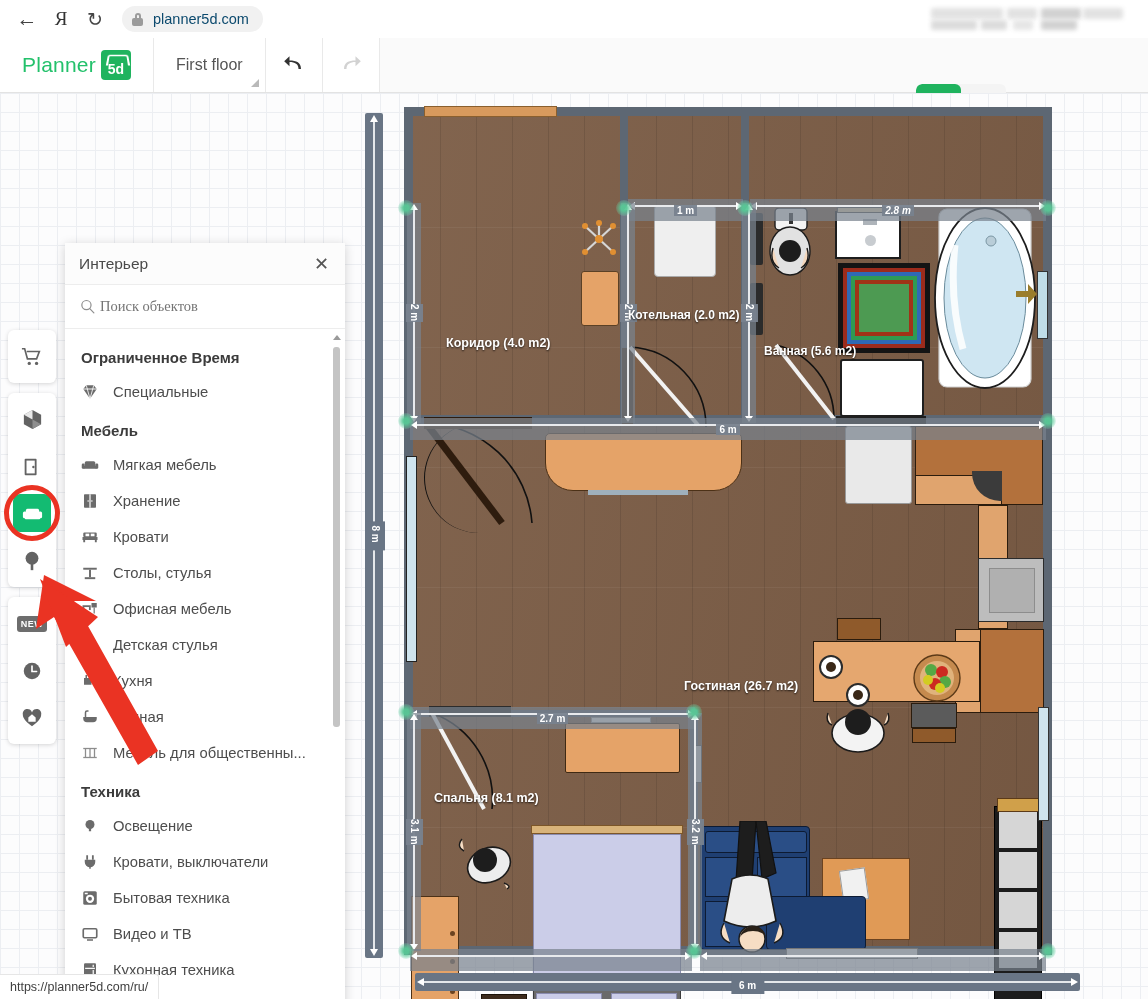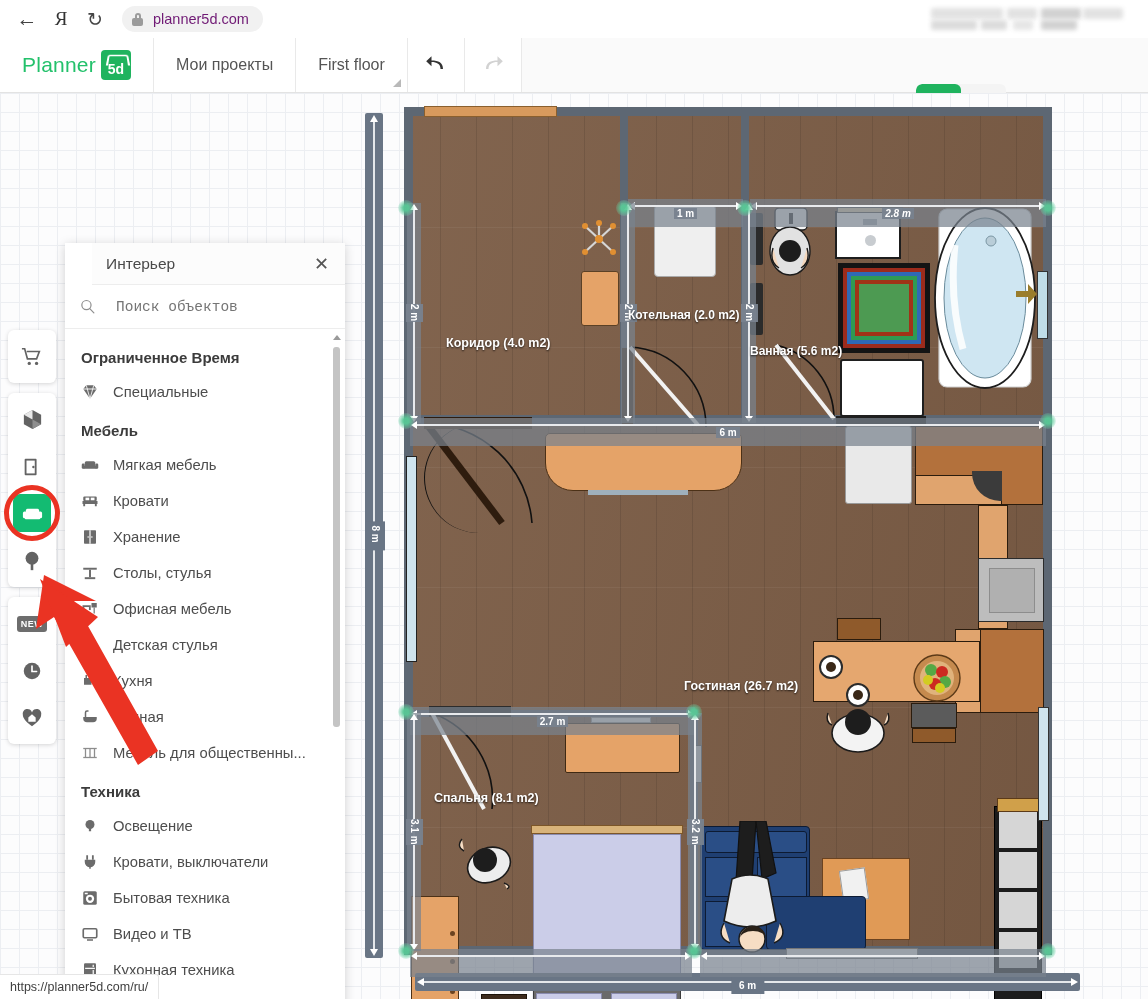--- a/index.html
+++ b/index.html
@@ -26,21 +26,21 @@
     display: flex; align-items: center; padding: 0 14px 0 8px; cursor: text;
   }
   .lock-ic {
     width: 15px; height: 15px; margin-right: 8px; position: relative;
     display:inline-block;
   }
   .lock-ic .body { position:absolute; left:2px; top:6px; width:11px; height:8px;
     background:#9b9b9b; border-radius:2px; }
   .lock-ic .shackle { position:absolute; left:4.5px; top:1px; width:6px; height:7px;
     border:2px solid #9b9b9b; border-bottom:none; border-radius:4px 4px 0 0; }
-  .url-text { font-size: 14.5px; color: #701a75; }
+  .url-text { font-size: 14.5px; color: #0c4a6e; }
   .redacted {
     position: absolute; right: 25px; top: 8px; width: 192px; height: 22px;
   }
   .redacted i { position: absolute; display:block; background:#e2e2e2; border-radius:2px; filter: blur(2.2px); }
 
   
   .topbar {
     position: absolute; left: 0; top: 38px; width: 1148px; height: 55px;
     background: #fafafa; border-bottom: 1px solid #e3e3e3; display: flex; align-items: stretch;
   }
@@ -125,31 +125,31 @@
   .arrow-svg { position:absolute; left: 30px; top: 480px; z-index: 60; pointer-events:none; }
 
   
   .panel {
     position: absolute; left: 65px; top: 150px; width: 280px; height: 788px;
     background: #fff; box-shadow: 0 2px 10px rgba(0,0,0,.18); z-index: 30;
     display: flex; flex-direction: column;
   }
   .panel-head {
     height: 42px; display: flex; align-items: center; padding: 0 14px;
-    border-bottom: 1px solid #ededed; background:#fcfcfc;margin-left:27px;
+    border-bottom: 1px solid #ededed; background:#fcfcfc;
   }
   .panel-title { font-size: 15.5px; color: #4a4a4a; flex: 1; }
   .panel-close { font-size: 18px; color: #555; cursor: pointer; line-height: 1; padding: 3px 2px; }
   .panel-search {
     height: 44px; display: flex; align-items: center; padding: 0 14px;
     border-bottom: 1px solid #ededed;
   }
   .search-input {
-    border: 0; outline: 0; font-size: 14.5px; color: #8b8b8b; margin-left: 20px;
-    width: 200px; font-family: Liberation Mono, monospace; background: transparent;
+    border: 0; outline: 0; font-size: 14.5px; color: #8b8b8b; margin-left: 4px;
+    width: 200px; font-family: Liberation Serif, serif; background: transparent;
   }
   .panel-list { flex: 1; overflow: hidden; position: relative; padding-top: 8px; }
   .sec-title {
     font-size: 15px; font-weight: bold; color: #3b3b3b; padding: 12px 16px 8px 16px;
   }
   .item { display: flex; align-items: center; height: 36px; padding: 0 16px; cursor: pointer; }
   .item .ic { width: 26px; display:flex; align-items:center; justify-content:flex-start; }
   .item .ic svg { fill: #6b6b6b; }
   .item .lbl { font-size: 14.8px; color: #4d4d4d; margin-left: 6px; }
   .scroll-track {
@@ -178,21 +178,21 @@
   }
   .room-label {
     position: absolute; color: #fff; font-size: 12.5px; font-weight: bold;
     text-shadow: 0 1px 2px rgba(0,0,0,.75); white-space: nowrap; z-index: 20;
     font-family: "Liberation Sans", sans-serif;
   }
   .dimbar {
     position:absolute; background: rgba(120,130,142,.72); display:flex;
     align-items:center; justify-content:center; z-index: 18;
   }
-  .dimbar.h { height: 28px; text-align: center; }
+  .dimbar.h { height: 22px; text-align: center; }
   .dimbar.v { width: 14px; }
   .dimbar .ln { position:absolute; background:#e8eaed; }
   .dimbar.h .ln { left:4px; right:4px; top:6px; height:1.5px; }
   .dimbar.v .ln { top:4px; bottom:4px; left:6px; width:1.5px; }
   .dimtxt {
     position: relative; z-index: 3; color:#fff; font-size: 10px; font-weight: bold;
     background: rgba(120,130,142,.95); padding: 0 3px; white-space:nowrap;
   }
   .dimbar.v .dimtxt { writing-mode: vertical-rl; }
   .dimbar .ar { position:absolute; width:0; height:0; }
@@ -243,21 +243,20 @@
       <i style="left:82px;top:12px;width:20px;height:10px;background:#e6e6e6"></i>
       <i style="left:110px;top:12px;width:36px;height:10px;background:#d2d2d2"></i>
     </div>
   </div>
 
   <div class="topbar">
     <div class="logo-cell">
       <span class="logo-word">Planner</span>
       <span class="logo-badge">5d</span>
     </div>
-    <div class="tab-cell">Мои проекты</div>
     <div class="tab-cell floor">
       <span>First floor</span>
       <span class="corner-tri"></span>
     </div>
     <div class="icon-cell">
       <svg width="24" height="24" viewBox="0 0 24 24">
         <path d="M7.5 7.5 L7.5 3.2 L2.2 8.2 L7.5 13.2 L7.5 9 C13 9 16.5 11 16.5 16 L19 16 C19 9.5 14.5 7.5 7.5 7.5 Z" fill="#333"></path>
       </svg>
     </div>
     <div class="icon-cell">
@@ -381,21 +380,21 @@
         <svg width="22" height="22">
             <path d="M0 8 h12 v-7 l9 10 l-9 10 v-7 h-12 z" fill="#9a7d2c"></path>
           </svg>
       </div>
       <div class="furn" style="left:1037px;top:178px;width:11px;height:68px;background:#bfdde8;border:1.5px solid #333;"></div>
       <div class="furn" style="left:836px;top:323px;width:90px;height:11px;background:#1f1f1f;"></div>
       <svg style="position:absolute;left:752px;top:250px;" width="86" height="80">
         <path d="M82 76 A76 76 0 0 0 24 2" stroke="#111" stroke-width="1.6" fill="none"></path>
         <path d="M82 76 L24 2" stroke="#f2f2f2" stroke-width="4" fill="none"></path>
       </svg>
-      <span class="room-label" style="left:750px;top:251px;font-size:12px;">Ванная (5.6 m2)</span>
+      <span class="room-label" style="left:750px;top:251px;font-size:12px;padding-left:14px;">Ванная (5.6 m2)</span>
 
       <div class="furn" style="left:406px;top:363px;width:11px;height:206px;background:#cfe4ee;border:1.5px solid #222;"></div>
       <div class="furn" style="left:424px;top:325px;width:108px;height:11px;background:#51331c;"></div>
       <div class="furn" style="left:545px;top:340px;width:197px;height:58px;background:#e5a368;border:1.5px solid #4c3117;border-radius:5px 5px 28px 28px;">
         <div style="position:absolute;left:42px;bottom:-5px;width:100px;height:5px;background:#9fb0bc;"></div>
       </div>
       <div class="furn" style="left:845px;top:333px;width:67px;height:78px;background:#e9e9e9;border:1.5px solid #999;border-radius:3px;"></div>
       <div class="furn" style="left:915px;top:333px;width:128px;height:79px;background:#b3713c;border:1.5px solid #2b1c0d;"></div>
       <div class="furn" style="left:915px;top:382px;width:87px;height:30px;background:#e0a46e;border:1.5px solid #2b1c0d;"></div>
       <div class="furn" style="left:972px;top:378px;width:30px;height:30px;background:#3b3b3b;border-radius:0 0 0 28px;"></div>
@@ -675,40 +674,40 @@
                 <rect x="19" y="10" width="4" height="7" rx="1.6" fill="#6b6b6b"></rect>
                 <rect x="5" y="7" width="14" height="7" rx="2" fill="#6b6b6b"></rect>
                 <rect x="3" y="13" width="18" height="4" rx="1" fill="#6b6b6b"></rect>
               </svg>
           </span>
           <span class="lbl">Мягкая мебель</span>
         </div>
         <div class="item">
           <span class="ic">
             <svg width="18" height="18" viewBox="0 0 24 24">
+                <rect x="4" y="3" width="16" height="18" rx="1" fill="#6b6b6b"></rect>
+                <rect x="11.2" y="3" width="1.6" height="18" fill="#fff"></rect>
+                <circle cx="9.5" cy="12" r="1" fill="#fff"></circle>
+                <circle cx="14.5" cy="12" r="1" fill="#fff"></circle>
+              </svg>
+          </span>
+          <span class="lbl">Хранение</span>
+        </div>
+        <div class="item">
+          <span class="ic">
+            <svg width="18" height="18" viewBox="0 0 24 24">
                 <rect x="3" y="6" width="18" height="6" rx="1.5" fill="#6b6b6b"></rect>
                 <rect x="6" y="7.5" width="5" height="3.5" fill="#fff"></rect>
                 <rect x="13" y="7.5" width="5" height="3.5" fill="#fff"></rect>
                 <rect x="2" y="12" width="20" height="4" fill="#6b6b6b"></rect>
                 <rect x="3" y="16" width="2.5" height="3" fill="#6b6b6b"></rect>
                 <rect x="18.5" y="16" width="2.5" height="3" fill="#6b6b6b"></rect>
               </svg>
           </span>
           <span class="lbl">Кровати</span>
-        </div>
-        <div class="item">
-          <span class="ic">
-            <svg width="18" height="18" viewBox="0 0 24 24">
-                <rect x="4" y="3" width="16" height="18" rx="1" fill="#6b6b6b"></rect>
-                <rect x="11.2" y="3" width="1.6" height="18" fill="#fff"></rect>
-                <circle cx="9.5" cy="12" r="1" fill="#fff"></circle>
-                <circle cx="14.5" cy="12" r="1" fill="#fff"></circle>
-              </svg>
-          </span>
-          <span class="lbl">Хранение</span>
         </div>
         <div class="item">
           <span class="ic">
             <svg width="18" height="18" viewBox="0 0 24 24">
                 <rect x="3" y="5" width="18" height="2.6" fill="#6b6b6b"></rect>
                 <rect x="10.7" y="7.6" width="2.6" height="10" fill="#6b6b6b"></rect>
                 <rect x="5" y="17.6" width="14" height="2.6" fill="#6b6b6b"></rect>
               </svg>
           </span>
           <span class="lbl">Столы, стулья</span>

